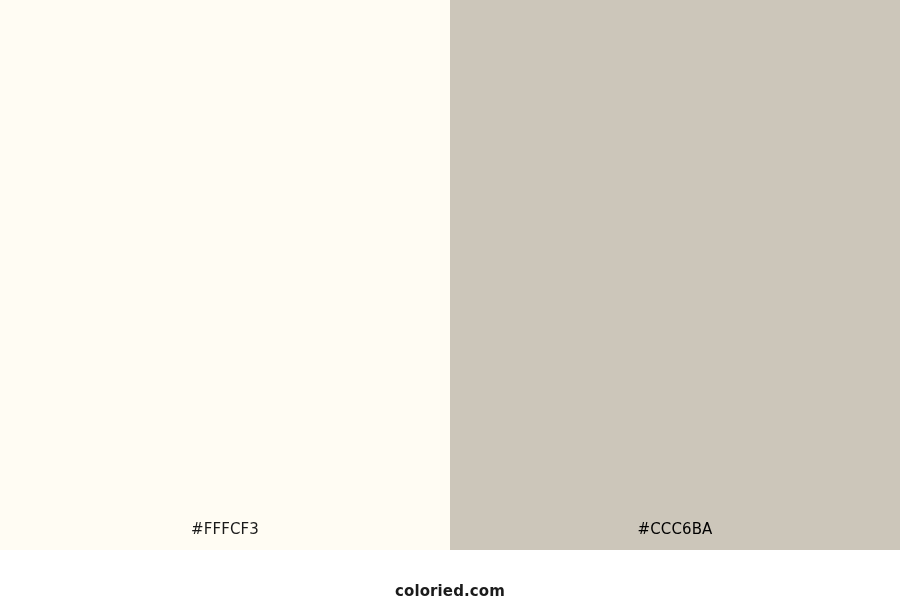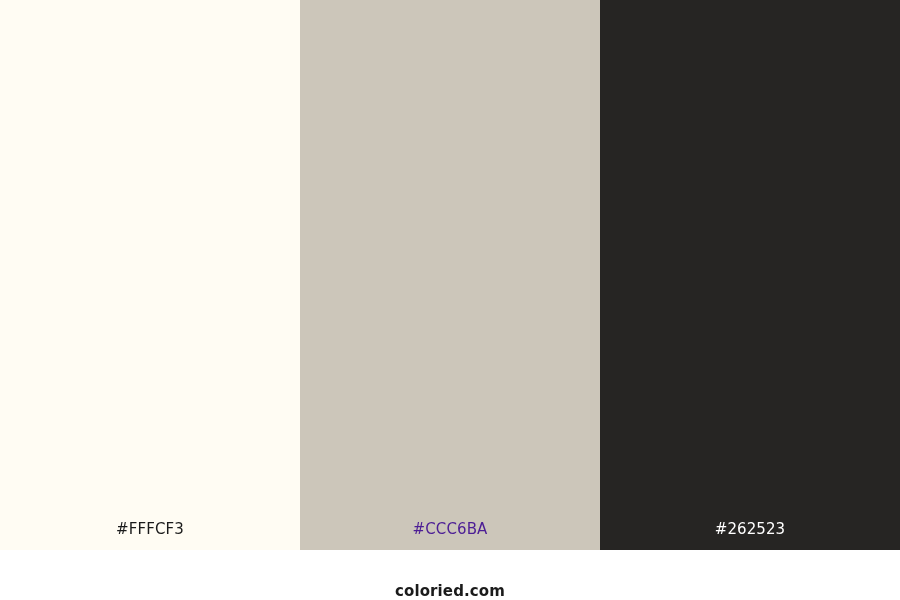--- a/index.html
+++ b/index.html
@@ -84,27 +84,24 @@
 
 <div id="palette-page" style="width: 880px; height: 600px; background-color: rgb(255, 255, 255);">
 
   <div id="swatch-strip" style="width: 900px; height: 550px;">
 
     <div class="swatch" style="background-color: rgb(255, 252, 243);">
       <span class="swatch-label" style="color: rgb(26, 26, 26);">#FFFCF3</span>
     </div>
 
     <div class="swatch" style="background-color: rgb(204, 198, 186);">
-      <span class="swatch-label" style="color: #4c1d95;">#CCC6BA</span>
+      <span class="swatch-label" style="color: #000000;">#CCC6BA</span>
     </div>
 
 
-    <div class="swatch" style="background-color: rgb(38, 37, 35);">
-      <span class="swatch-label" style="color: rgb(255, 255, 255);">#262523</span>
-    </div>
 
 
   </div>
 
   <div id="footer-band" style="background-color: rgb(255, 255, 255); top: 550px; width: 900px; height: 50px;">
     <div id="footer-credit" style="color: rgb(27, 27, 27);">coloried.com</div>
   </div>
 
 </div>
 

